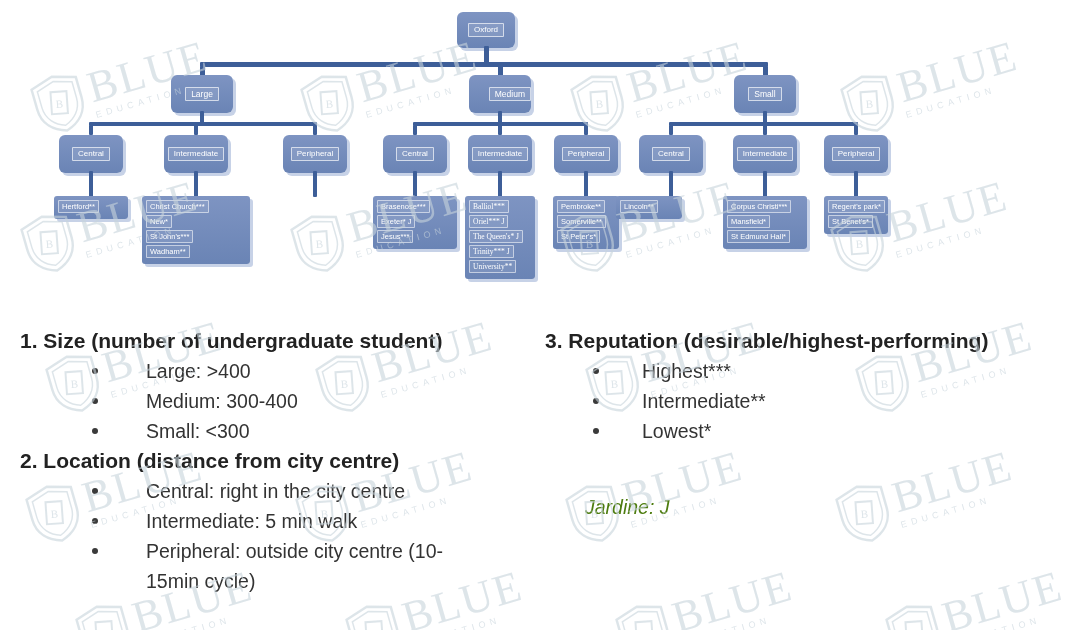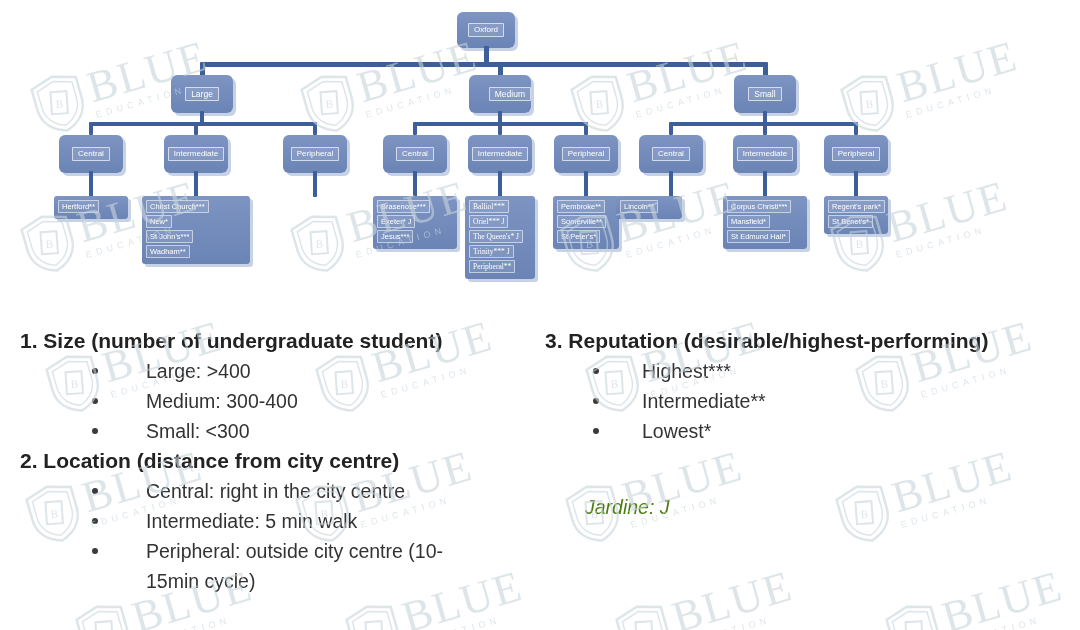--- a/index.html
+++ b/index.html
@@ -102,21 +102,21 @@
       <div class="connector" style="left: 498px; top: 125px; width: 4px; height: 10px;"></div>
       <div class="node" style="left: 468px; top: 135px; width: 64px; height: 38px;">
         <span class="node-label">Intermediate</span>
       </div>
       <div class="connector" style="left: 498px; top: 171px; width: 4px; height: 26px;"></div>
       <div class="list" style="left: 465px; top: 196px; width: 70px; font-family: Liberation Serif, serif;">
         <div class="college">Balliol***</div>
         <div class="college">Oriel*** J</div>
         <div class="college">The Queen's* J</div>
         <div class="college">Trinity*** J</div>
-        <div class="college">Peripheral**</div>
+        <div class="college">University**</div>
       </div>
       <div class="connector" style="left: 584px; top: 125px; width: 4px; height: 10px;"></div>
       <div class="node" style="left: 554px; top: 135px; width: 64px; height: 38px;">
         <span class="node-label">Peripheral</span>
       </div>
       <div class="connector" style="left: 584px; top: 171px; width: 4px; height: 26px;"></div>
       <div class="list" style="left: 553px; top: 196px; width: 66px;">
         <div class="college">Pembroke**</div>
         <div class="college">Somerville**</div>
         <div class="college">St Peter's*</div>

